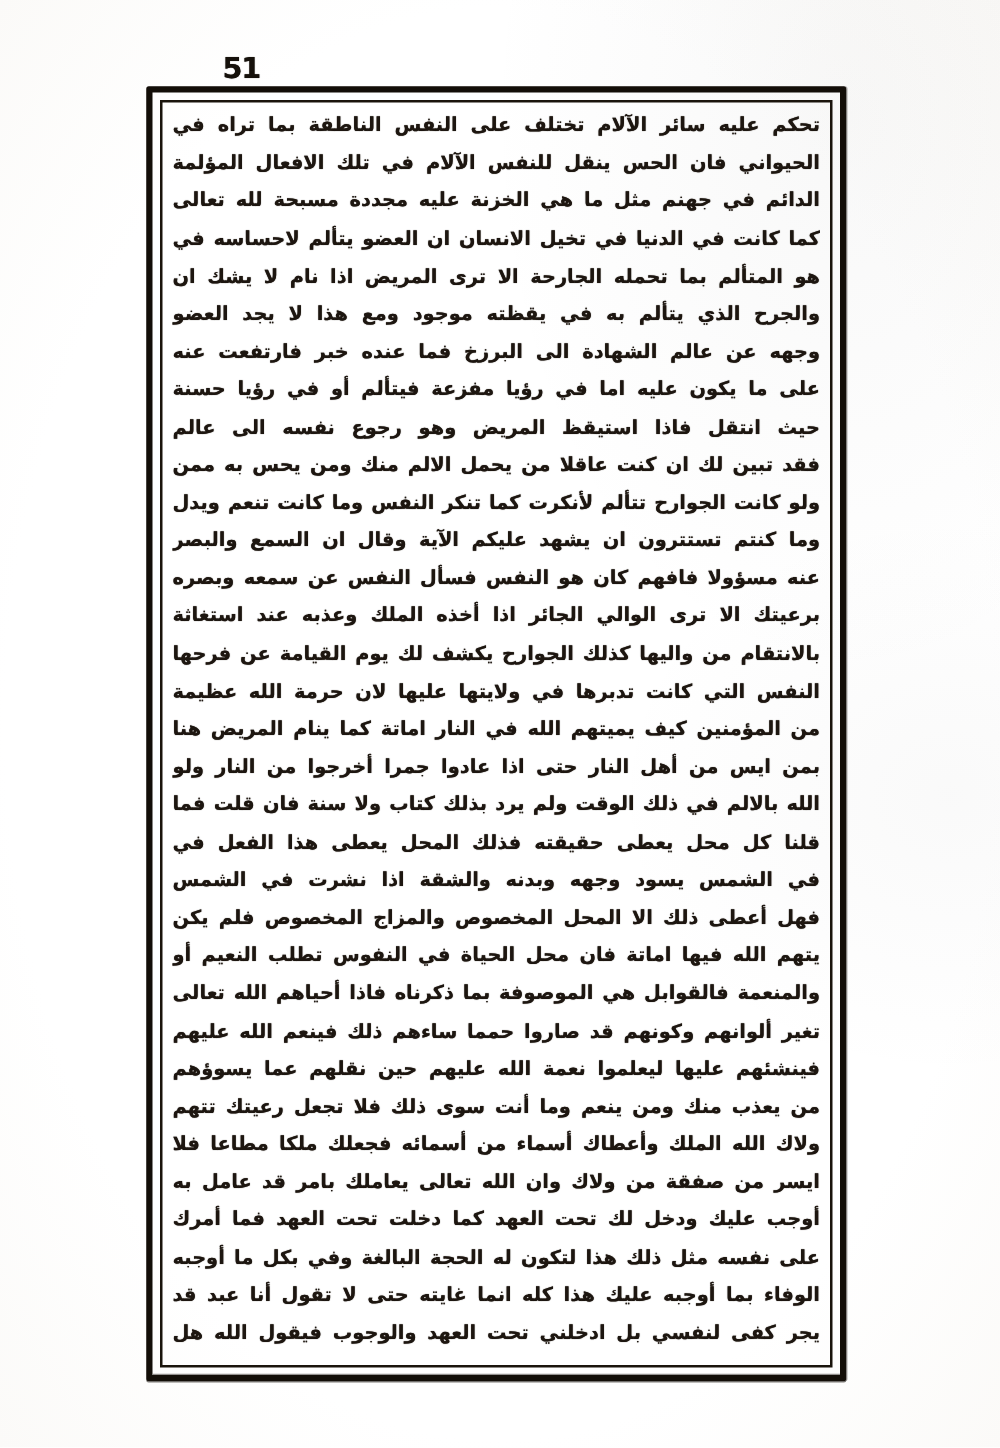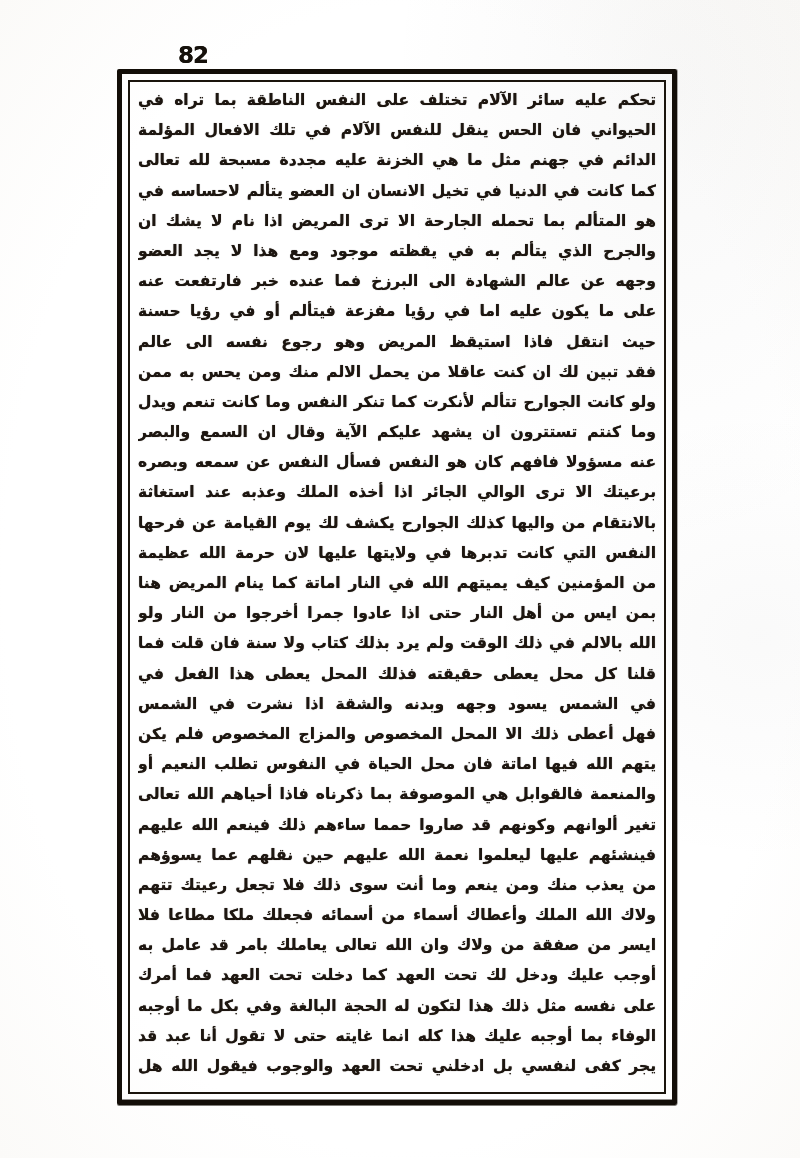--- a/index.html
+++ b/index.html
@@ -80,21 +80,21 @@
     display: inline-block;
     width: 100%;
     height: 0;
   }
 </style>
 </head>
 <body>
 
 <div class="scan-page">
 
-  <div class="folio-number">82</div>
+  <div class="folio-number">51</div>
 
   <div class="frame-outer">
     <div class="frame-inner">
       <div class="text-block">
 
       <div class="line">تحكم عليه سائر الآلام تختلف على النفس الناطقة بما تراه في ملكها وبما تتصل اليها الروح</div>
           <div class="line">الحيواني فان الحس ينقل للنفس الآلام في تلك الافعال المؤلمة والجوارح ما عندها الا النعيم</div>
           <div class="line">الدائم في جهنم مثل ما هي الخزنة عليه مجددة مسبحة لله تعالى مستعذبة لما يقوم بهم من الافعال</div>
           <div class="line">كما كانت في الدنيا في تخيل الانسان ان العضو يتألم لاحساسه في نفسه بالالم وليس كذلك انما</div>
           <div class="line">هو المتألم بما تحمله الجارحة الا ترى المريض اذا نام لا يشك ان النائم حي والحس عنده موجود</div>

